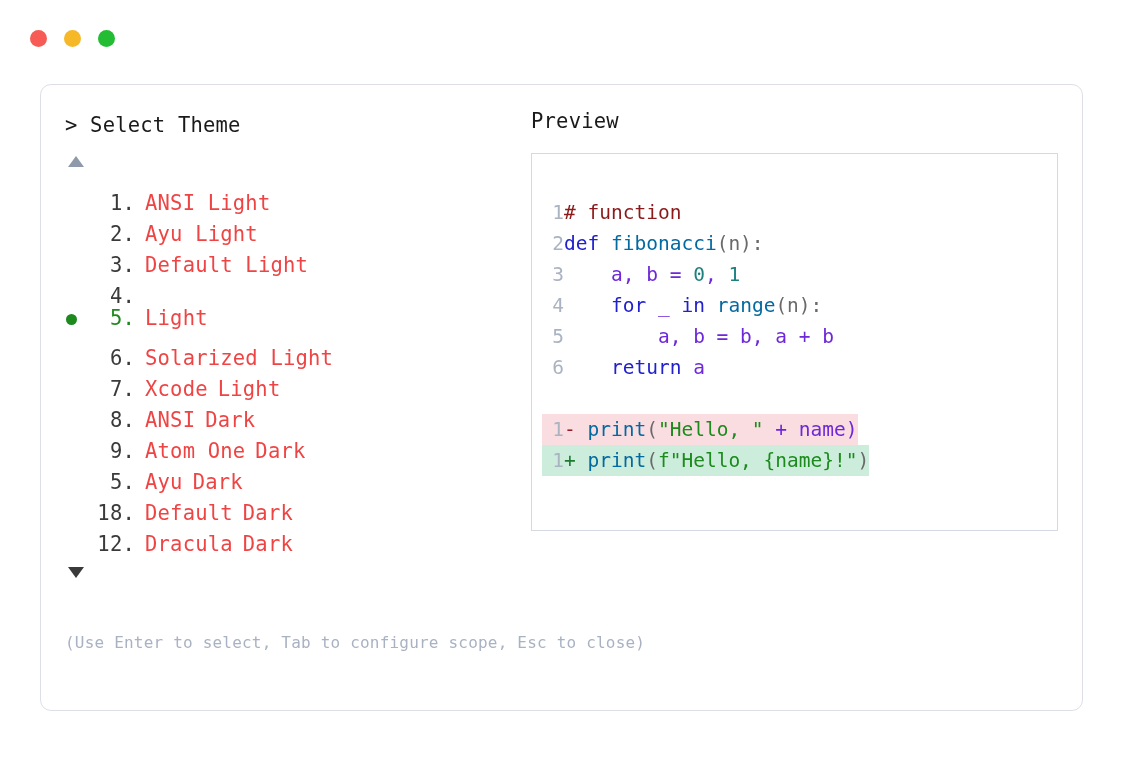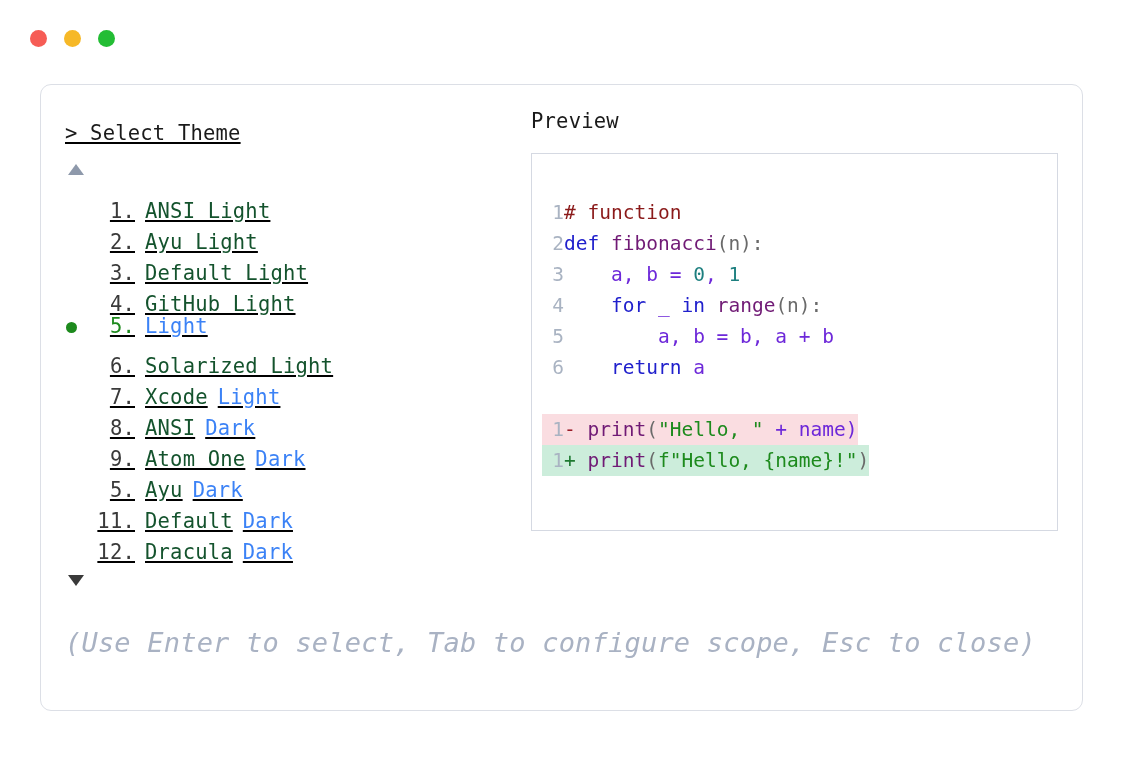--- a/index.html
+++ b/index.html
@@ -57,23 +57,22 @@
   }
 
   
   .columns {
     position: relative;
     height: 490px;
   }
   .col-left {
     position: absolute;
     left: 0;
-    top: 12px;
+    top: 4px;
     width: 470px;
-    text-decoration: underline;
   }
   .col-right {
     position: absolute;
     left: 466px;
     top: 0;
     right: 0;
   }
 
   
   .pane-header {
@@ -134,25 +133,25 @@
   }
   .idx {
     width: 44px;
     flex: 0 0 44px;
     text-align: right;
     color: #3a3a3a;
   }
   .idx-sel { color: #1d8a1d; }
   .name {
     margin-left: 10px;
-    color: #14532d;
+    color: #ef4444;
   }
   .name-sel { color: #1d8a1d; }
   .variant {
-    color: #3b82f6;
+    color: #ef4444;
     margin-left: 10px;
   }
 
   
   .preview-panel {
     margin-top: 18px;
     border: 1.5px solid #d5d9e2;
     height: 378px;
     box-sizing: border-box;
     background: #ffffff;
@@ -181,39 +180,38 @@
   .diff-del .code-text,
   .diff-del { background: #fadde1; }
   .diff-add .code-text,
   .diff-add { background: #cceddb; }
   .diff-line { width: max-content; min-width: 0; }
   .diff-line .ln { background: transparent; }
 
   
   .t-comment { color: #8b1a1a; }
   .t-kw      { color: #2020cc; }
-  .t-fn      { color: #701a75; text-align: center; }
+  .t-fn      { color: #0369a1; text-align: center; }
   .t-num     { color: #1d7f7f; }
   .t-str     { color: #1d8a1d; }
   .t-plain   { color: #6d28d9; }
   .t-punc    { color: #6a6a6a; }
   .t-del     { color: #9a1c28; }
   .t-add     { color: #1d7a30; }
 
   
   .footer-hint {
     position: absolute;
     left: 0;
     top: 522px;
-    font-size: 27px;
+    font-size: 16px;
     line-height: 28px;
     color: #a9b2c3;
     white-space: pre;
     letter-spacing: 0.2px;
-    font-style: italic;
   }
 </style>
 </head>
 <body>
 
 <div class="titlebar">
   <span class="dot dot-red"></span>
   <span class="dot dot-yellow"></span>
   <span class="dot dot-green"></span>
 </div>
@@ -223,28 +221,28 @@
 
     <div class="columns">
 
       <div class="col-left">
         <div class="pane-header">&gt; Select Theme</div>
         <div class="arrow arrow-up"></div>
         <ul class="theme-list" id="theme-list">
             <li class="theme-row"><span class="bullet-cell"></span><span class="idx">1.</span><span class="name">ANSI Light</span></li>
             <li class="theme-row"><span class="bullet-cell"></span><span class="idx">2.</span><span class="name">Ayu Light</span></li>
             <li class="theme-row"><span class="bullet-cell"></span><span class="idx">3.</span><span class="name">Default Light</span></li>
-            <li class="theme-row"><span class="bullet-cell"></span><span class="idx">4.</span><span class="name">GitHub Light</span></li>
+            <li class="theme-row"><span class="bullet-cell"></span><span class="idx">4.</span></li>
             <li class="theme-row"><span class="bullet-cell"><span class="bullet"></span></span><span class="idx idx-sel">5.</span><span class="variant">Light</span></li>
             <li class="theme-row"><span class="bullet-cell"></span><span class="idx">6.</span><span class="name">Solarized Light</span></li>
             <li class="theme-row"><span class="bullet-cell"></span><span class="idx">7.</span><span class="name">Xcode</span><span class="variant">Light</span></li>
             <li class="theme-row"><span class="bullet-cell"></span><span class="idx">8.</span><span class="name">ANSI</span><span class="variant">Dark</span></li>
             <li class="theme-row"><span class="bullet-cell"></span><span class="idx">9.</span><span class="name">Atom One</span><span class="variant">Dark</span></li>
             <li class="theme-row"><span class="bullet-cell"></span><span class="idx">5.</span><span class="name">Ayu</span><span class="variant">Dark</span></li>
-            <li class="theme-row"><span class="bullet-cell"></span><span class="idx">11.</span><span class="name">Default</span><span class="variant">Dark</span></li>
+            <li class="theme-row"><span class="bullet-cell"></span><span class="idx">18.</span><span class="name">Default</span><span class="variant">Dark</span></li>
             <li class="theme-row"><span class="bullet-cell"></span><span class="idx">12.</span><span class="name">Dracula</span><span class="variant">Dark</span></li>
           </ul>
         <div class="arrow arrow-down"></div>
       </div>
 
       <div class="col-right">
         <div class="pane-header">Preview</div>
         <div class="preview-panel">
           <div class="code" id="code-block"><div class="code-line"><span class="ln">1</span><span class="code-text"><span class="t-comment"># function</span></span></div><div class="code-line"><span class="ln">2</span><span class="code-text"><span class="t-kw">def </span><span class="t-fn">fibonacci</span><span class="t-punc">(n):</span></span></div><div class="code-line"><span class="ln">3</span><span class="code-text"><span class="t-plain">    a, b = </span><span class="t-num">0</span><span class="t-plain">, </span><span class="t-num">1</span></span></div><div class="code-line"><span class="ln">4</span><span class="code-text"><span class="t-plain">    </span><span class="t-kw">for</span><span class="t-plain"> _ </span><span class="t-kw">in</span><span class="t-plain"> </span><span class="t-fn">range</span><span class="t-punc">(n):</span></span></div><div class="code-line"><span class="ln">5</span><span class="code-text"><span class="t-plain">        a, b = b, a + b</span></span></div><div class="code-line"><span class="ln">6</span><span class="code-text"><span class="t-plain">    </span><span class="t-kw">return</span><span class="t-plain"> a</span></span></div><div class="code-line blank"><span class="ln"></span><span class="code-text"></span></div><div class="code-line diff-del diff-line"><span class="ln">1</span><span class="code-text"><span class="t-del">- </span><span class="t-fn">print</span><span class="t-punc">(</span><span class="t-str">"Hello, "</span><span class="t-plain"> + name)</span></span></div><div class="code-line diff-add diff-line"><span class="ln">1</span><span class="code-text"><span class="t-add">+ </span><span class="t-fn">print</span><span class="t-punc">(</span><span class="t-str">f"Hello, {name}!"</span><span class="t-punc">)</span></span></div></div>
         </div>

